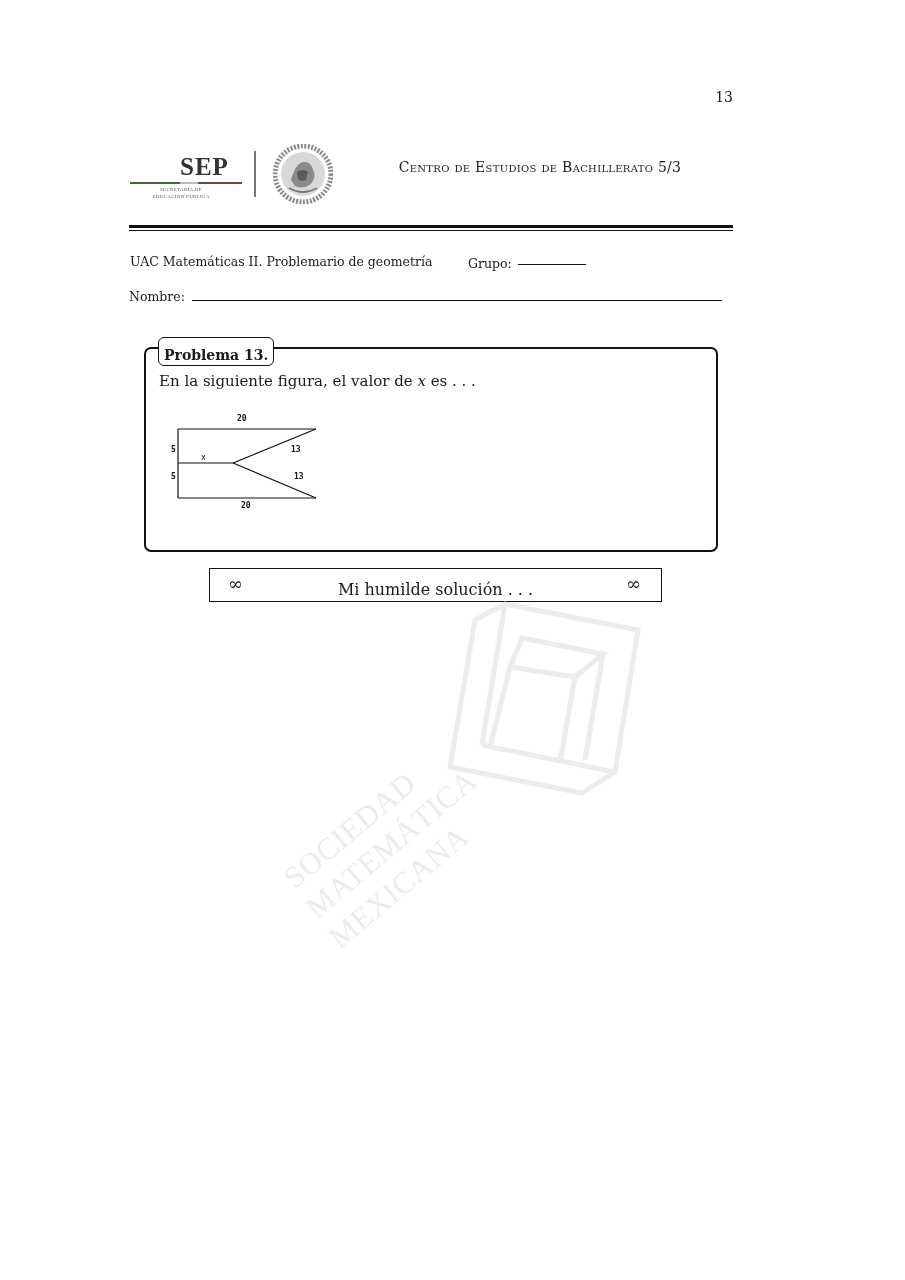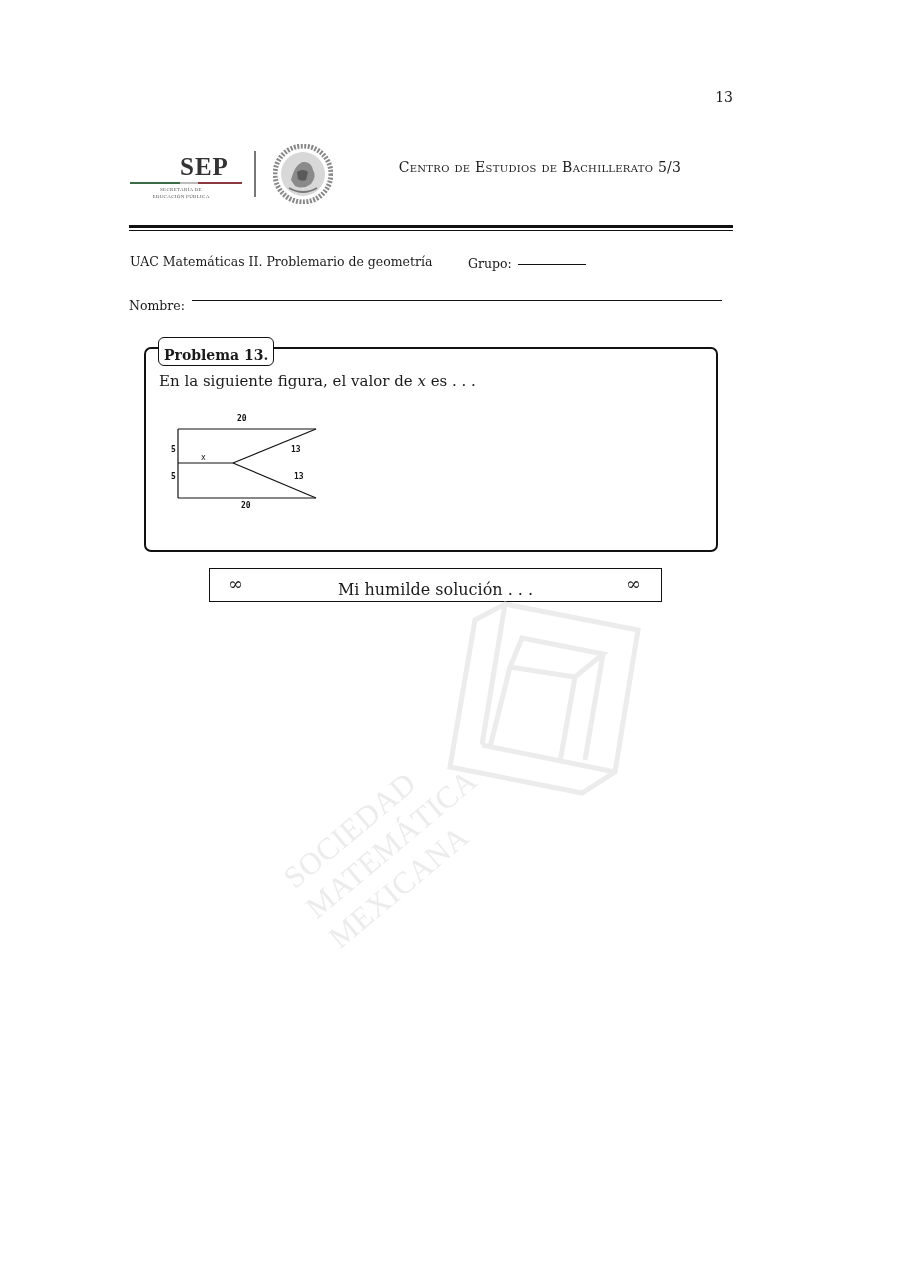--- a/index.html
+++ b/index.html
@@ -111,21 +111,21 @@
     .course { left: 130px; top: 254px; }
     .grupo { left: 468px; top: 256px; }
     .grupo-line {
       position: absolute;
       left: 518px;
       top: 264px;
       width: 68px;
       height: 1px;
       background: #111;
     }
-    .nombre { left: 129px; top: 298px; text-align: center; }
+    .nombre { left: 129px; top: 289px; text-align: center; }
     .nombre-line {
       position: absolute;
       left: 192px;
       top: 300px;
       width: 530px;
       height: 1px;
       background: #111;
     }
 
     

